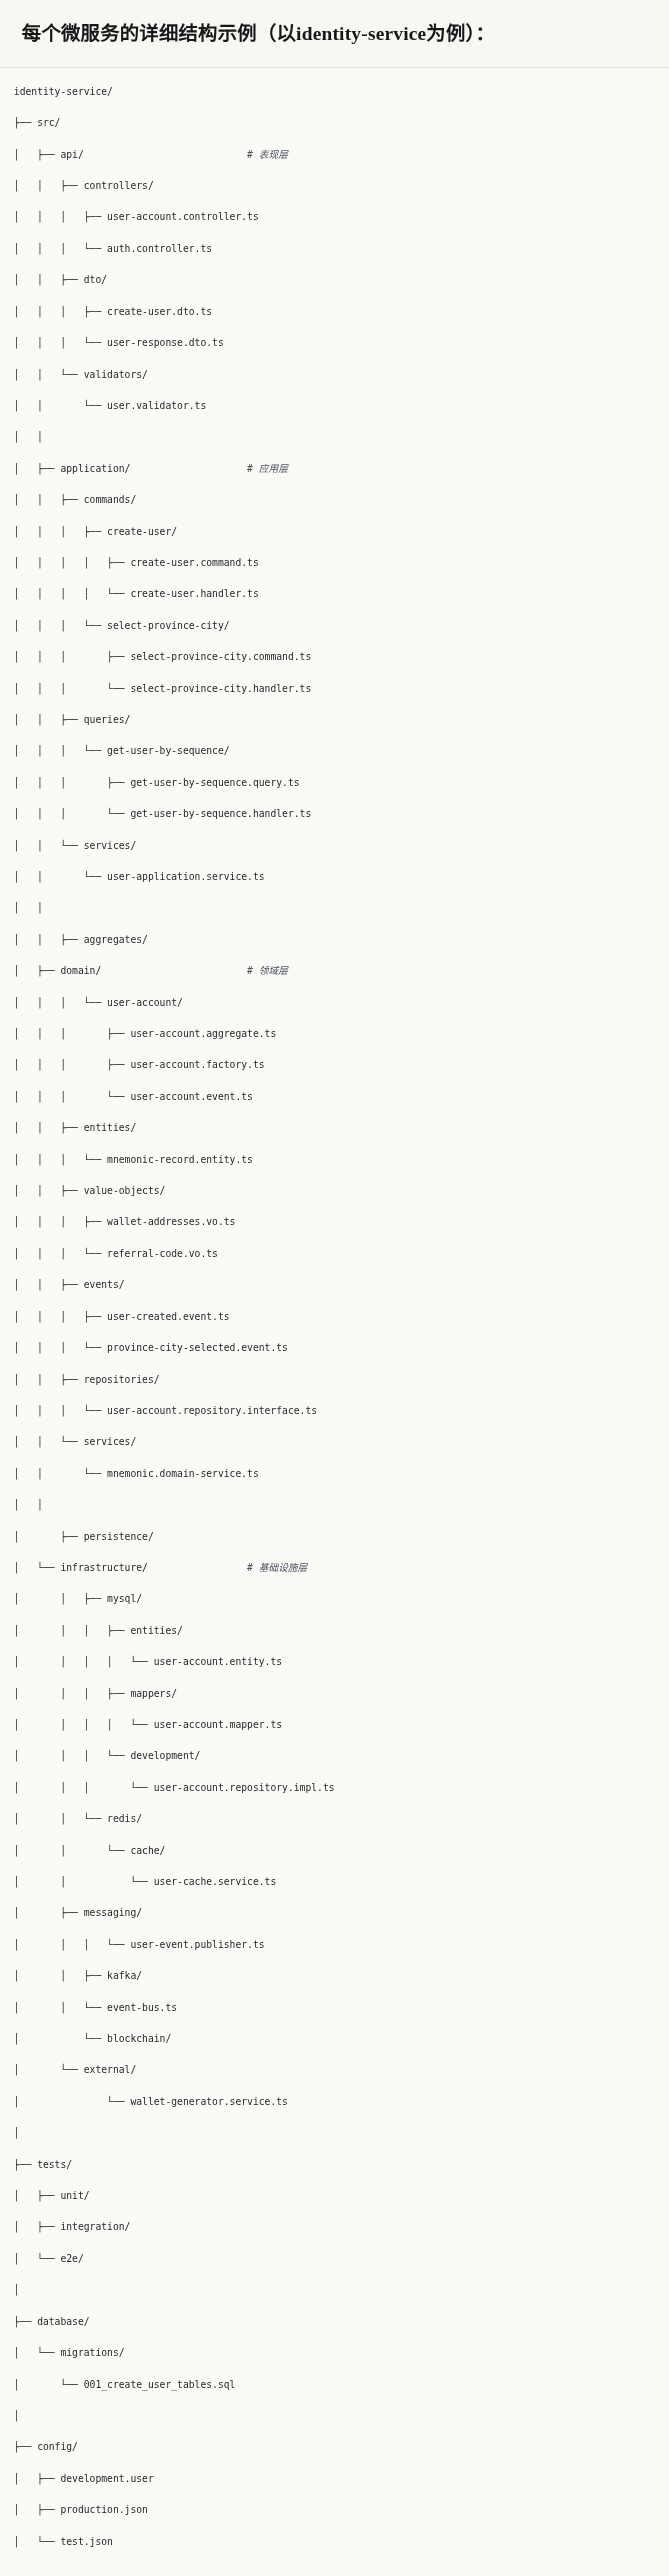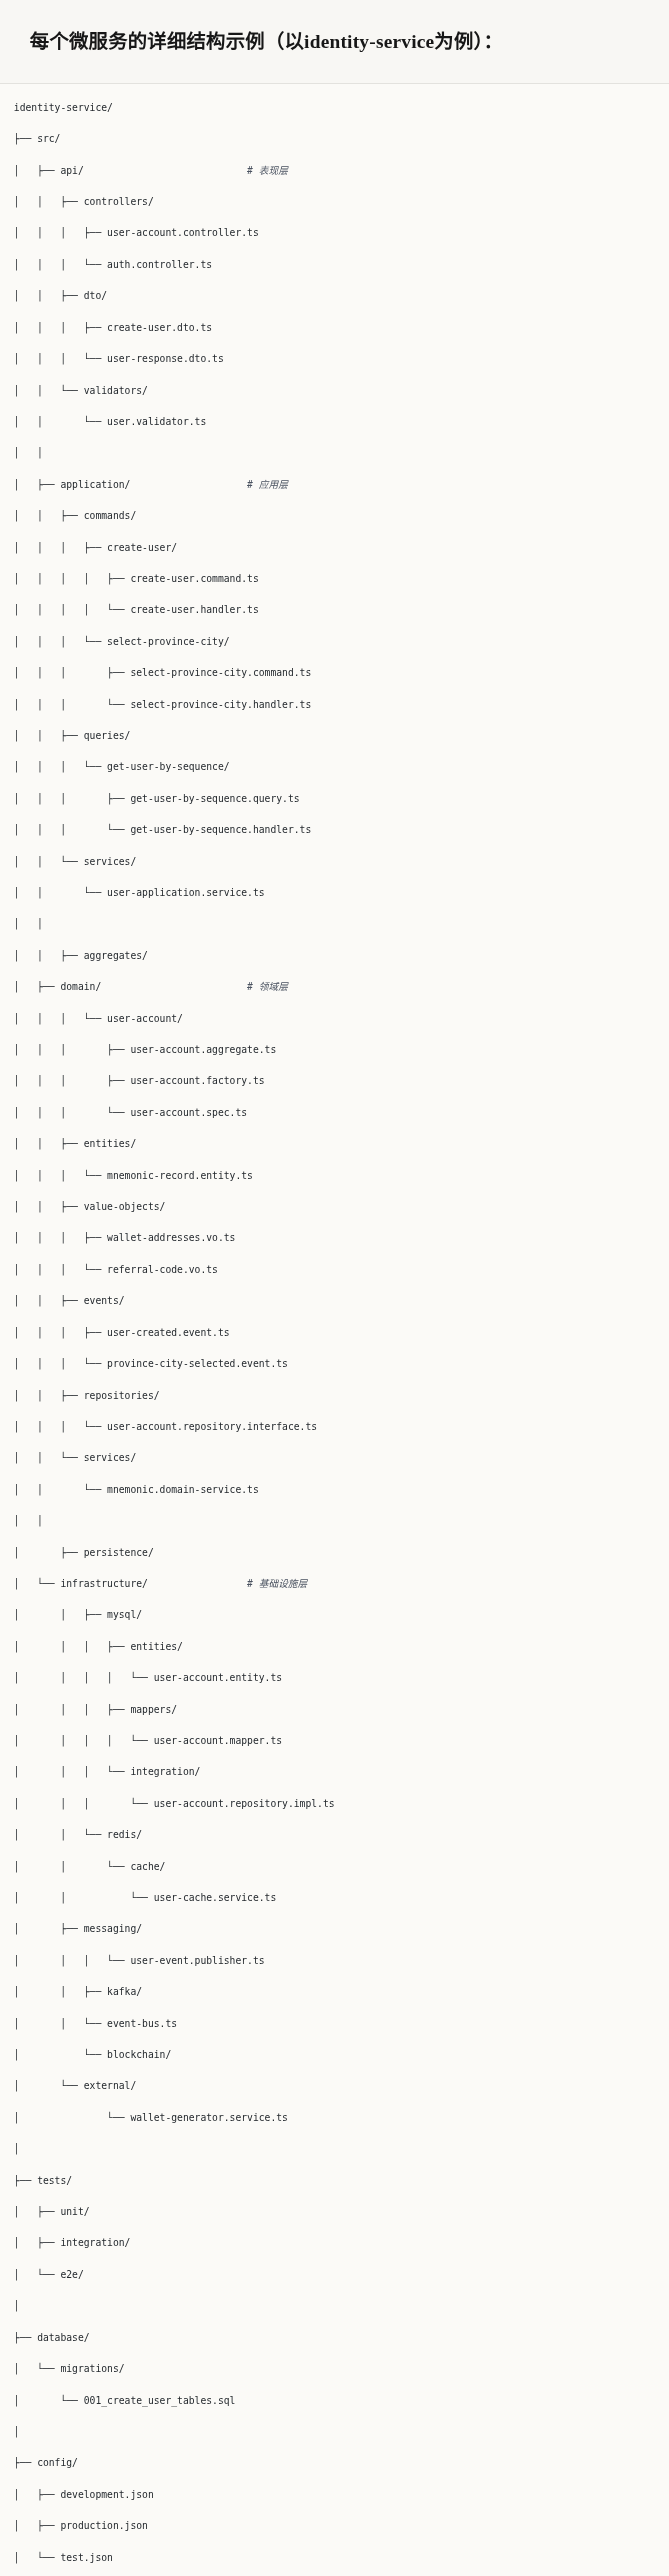--- a/index.html
+++ b/index.html
@@ -20,21 +20,21 @@
   }
 
   
   .heading-block {
     background: #f8f7f4;
     border-bottom: 0.6px solid #e3e2de;
     padding: 13.8px 13.8px 12.5px 13.8px;
     box-sizing: border-box;
   }
   .heading-title {
-    margin: 16px;
+    margin: 8px;
     font-family: "Liberation Serif", "DejaVu Serif", serif;
     font-weight: bold;
     font-size: 19.4px;
     line-height: 1.25;
     letter-spacing: 0.2px;
     color: #171717;
   }
 
   
   .tree-block {
@@ -95,42 +95,42 @@
 <span class="tree-row"><span class="tree-name">│   │   │       ├── get-user-by-sequence.query.ts</span></span>
 <span class="tree-row"><span class="tree-name">│   │   │       └── get-user-by-sequence.handler.ts</span></span>
 <span class="tree-row"><span class="tree-name">│   │   └── services/</span></span>
 <span class="tree-row"><span class="tree-name">│   │       └── user-application.service.ts</span></span>
 <span class="tree-row"><span class="tree-name">│   │</span></span>
 <span class="tree-row"><span class="tree-name">│   │   ├── aggregates/</span></span>
 <span class="tree-row"><span class="tree-name">│   ├── domain/</span><span>                         </span><span class="tree-comment"># 领域层</span></span>
 <span class="tree-row"><span class="tree-name">│   │   │   └── user-account/</span></span>
 <span class="tree-row"><span class="tree-name">│   │   │       ├── user-account.aggregate.ts</span></span>
 <span class="tree-row"><span class="tree-name">│   │   │       ├── user-account.factory.ts</span></span>
-<span class="tree-row"><span class="tree-name">│   │   │       └── user-account.spec.ts</span></span>
+<span class="tree-row"><span class="tree-name">│   │   │       └── user-account.event.ts</span></span>
 <span class="tree-row"><span class="tree-name">│   │   ├── entities/</span></span>
 <span class="tree-row"><span class="tree-name">│   │   │   └── mnemonic-record.entity.ts</span></span>
 <span class="tree-row"><span class="tree-name">│   │   ├── value-objects/</span></span>
 <span class="tree-row"><span class="tree-name">│   │   │   ├── wallet-addresses.vo.ts</span></span>
 <span class="tree-row"><span class="tree-name">│   │   │   └── referral-code.vo.ts</span></span>
 <span class="tree-row"><span class="tree-name">│   │   ├── events/</span></span>
 <span class="tree-row"><span class="tree-name">│   │   │   ├── user-created.event.ts</span></span>
 <span class="tree-row"><span class="tree-name">│   │   │   └── province-city-selected.event.ts</span></span>
 <span class="tree-row"><span class="tree-name">│   │   ├── repositories/</span></span>
 <span class="tree-row"><span class="tree-name">│   │   │   └── user-account.repository.interface.ts</span></span>
 <span class="tree-row"><span class="tree-name">│   │   └── services/</span></span>
 <span class="tree-row"><span class="tree-name">│   │       └── mnemonic.domain-service.ts</span></span>
 <span class="tree-row"><span class="tree-name">│   │</span></span>
 <span class="tree-row"><span class="tree-name">│       ├── persistence/</span></span>
 <span class="tree-row"><span class="tree-name">│   └── infrastructure/</span><span>                 </span><span class="tree-comment"># 基础设施层</span></span>
 <span class="tree-row"><span class="tree-name">│       │   ├── mysql/</span></span>
 <span class="tree-row"><span class="tree-name">│       │   │   ├── entities/</span></span>
 <span class="tree-row"><span class="tree-name">│       │   │   │   └── user-account.entity.ts</span></span>
 <span class="tree-row"><span class="tree-name">│       │   │   ├── mappers/</span></span>
 <span class="tree-row"><span class="tree-name">│       │   │   │   └── user-account.mapper.ts</span></span>
-<span class="tree-row"><span class="tree-name">│       │   │   └── integration/</span></span>
+<span class="tree-row"><span class="tree-name">│       │   │   └── development/</span></span>
 <span class="tree-row"><span class="tree-name">│       │   │       └── user-account.repository.impl.ts</span></span>
 <span class="tree-row"><span class="tree-name">│       │   └── redis/</span></span>
 <span class="tree-row"><span class="tree-name">│       │       └── cache/</span></span>
 <span class="tree-row"><span class="tree-name">│       │           └── user-cache.service.ts</span></span>
 <span class="tree-row"><span class="tree-name">│       ├── messaging/</span></span>
 <span class="tree-row"><span class="tree-name">│       │   │   └── user-event.publisher.ts</span></span>
 <span class="tree-row"><span class="tree-name">│       │   ├── kafka/</span></span>
 <span class="tree-row"><span class="tree-name">│       │   └── event-bus.ts</span></span>
 <span class="tree-row"><span class="tree-name">│           └── blockchain/</span></span>
 <span class="tree-row"><span class="tree-name">│       └── external/</span></span>
@@ -139,21 +139,21 @@
 <span class="tree-row"><span class="tree-name">├── tests/</span></span>
 <span class="tree-row"><span class="tree-name">│   ├── unit/</span></span>
 <span class="tree-row"><span class="tree-name">│   ├── integration/</span></span>
 <span class="tree-row"><span class="tree-name">│   └── e2e/</span></span>
 <span class="tree-row"><span class="tree-name">│</span></span>
 <span class="tree-row"><span class="tree-name">├── database/</span></span>
 <span class="tree-row"><span class="tree-name">│   └── migrations/</span></span>
 <span class="tree-row"><span class="tree-name">│       └── 001_create_user_tables.sql</span></span>
 <span class="tree-row"><span class="tree-name">│</span></span>
 <span class="tree-row"><span class="tree-name">├── config/</span></span>
-<span class="tree-row"><span class="tree-name">│   ├── development.json</span></span>
+<span class="tree-row"><span class="tree-name">│   ├── development.user</span></span>
 <span class="tree-row"><span class="tree-name">│   ├── production.json</span></span>
 <span class="tree-row"><span class="tree-name">│   └── test.json</span></span>
 
 
 
 
 
 
 
 </pre>

